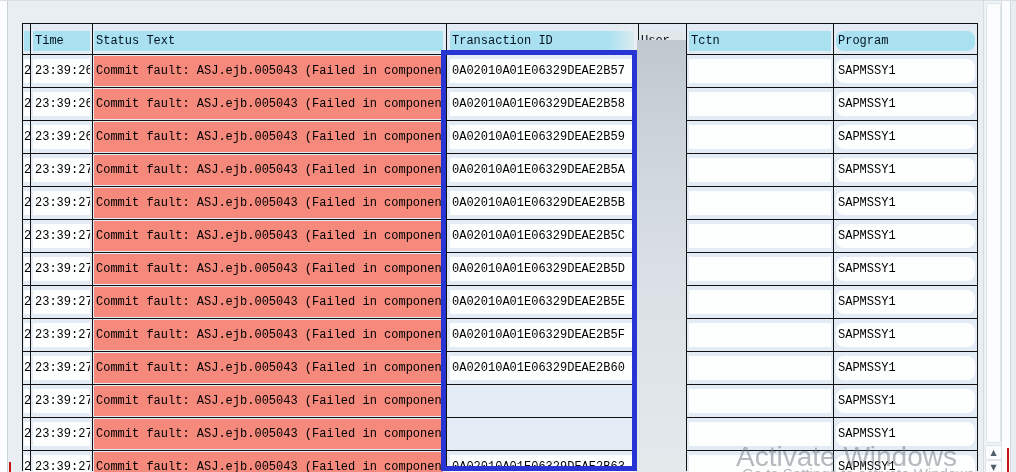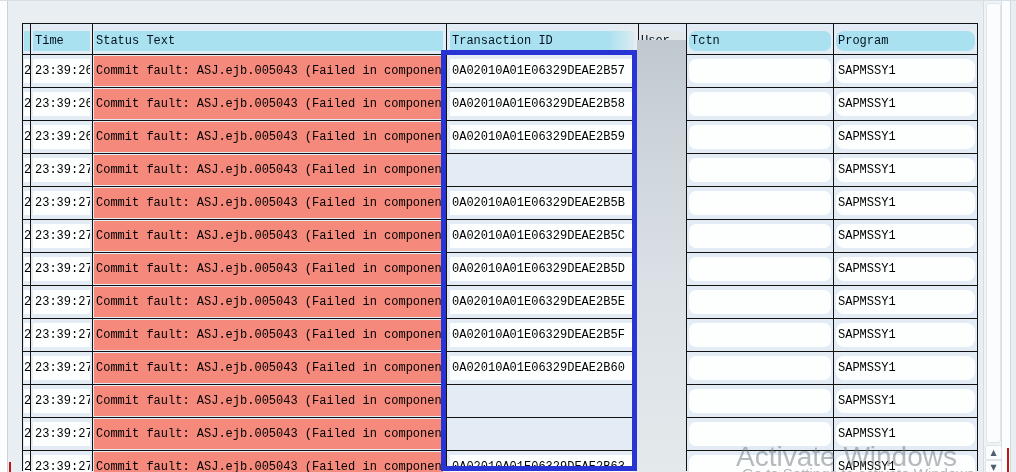--- a/index.html
+++ b/index.html
@@ -15,21 +15,21 @@
   .hcell.gray{background:#e2e7ea;}
   .cell{position:absolute;top:4px;height:24px;line-height:24px;background:#fdfefe;font-size:12px;color:#000;white-space:pre;overflow:hidden;padding-left:2px;box-sizing:border-box;}
   .cell.status{top:1px;height:30px;line-height:30px;background:#f4897c;}
   .cell.sel{padding-left:0;text-align:center;}
   
   .c-sel{left:2px;width:6px;}
   .c-time{left:11px;width:57px;}
   .c-status{left:72px;width:349px;}
   .c-txid{left:428px;width:184px;}
   .c-user{left:617px;width:45px;}
-  .c-tctn{left:667px;width:142px;border-radius:7px;}
+  .c-tctn{left:667px;width:142px;}
   .c-prog{left:814px;width:139px;border-radius:8px;}
   
   .sel-frame{position:absolute;left:441px;top:49px;width:196px;height:421px;border:5px solid #2834d4;box-sizing:border-box;z-index:6;pointer-events:none;}
   .glare-top{position:absolute;left:608px;top:23px;width:30px;height:30px;background:linear-gradient(90deg,rgba(238,242,245,0) 0%,rgba(232,237,240,0.92) 100%);z-index:5;}
   .user-overlay{position:absolute;left:637px;top:39px;width:49px;height:433px;background:linear-gradient(180deg,#bfc8cf 0%,#ccd4da 22%,#dae0e5 55%,#e4e9ec 100%);z-index:5;}
   
   .sb{position:absolute;left:983px;top:0;width:19px;height:472px;background:#eef3f6;border-left:1px solid #d5dde3;border-right:1px solid #d5dde3;box-sizing:border-box;z-index:7;}
   .sb-thumb{position:absolute;left:2px;top:2px;width:13px;height:438px;background:#fafcfd;border:1px solid #dfe6ea;border-radius:3px;}
   .sb-btn{position:absolute;left:1px;width:15px;height:13px;background:#fbfcfd;border:1px solid #dfe6ea;border-radius:2px;color:#4d5f6d;font-size:8px;line-height:13px;text-align:center;font-family:"DejaVu Sans",sans-serif;}
   .sb-up{top:444px;}
@@ -97,20 +97,21 @@
       <div class="cell c-txid">0A02010A01E06329DEAE2B59</div>
       <div class="cell c-user"></div>
       <div class="cell c-tctn"></div>
       <div class="cell c-prog">SAPMSSY1</div>
     </div>
 
     <div class="drow">
       <div class="cell sel c-sel">2</div>
       <div class="cell c-time">23:39:27</div>
       <div class="cell status c-status">Commit fault: ASJ.ejb.005043 (Failed in component</div>
+      <div class="cell c-txid">0A02010A01E06329DEAE2B5A</div>
       <div class="cell c-user"></div>
       <div class="cell c-tctn"></div>
       <div class="cell c-prog">SAPMSSY1</div>
     </div>
 
     <div class="drow">
       <div class="cell sel c-sel">2</div>
       <div class="cell c-time">23:39:27</div>
       <div class="cell status c-status">Commit fault: ASJ.ejb.005043 (Failed in component</div>
       <div class="cell c-txid">0A02010A01E06329DEAE2B5B</div>

